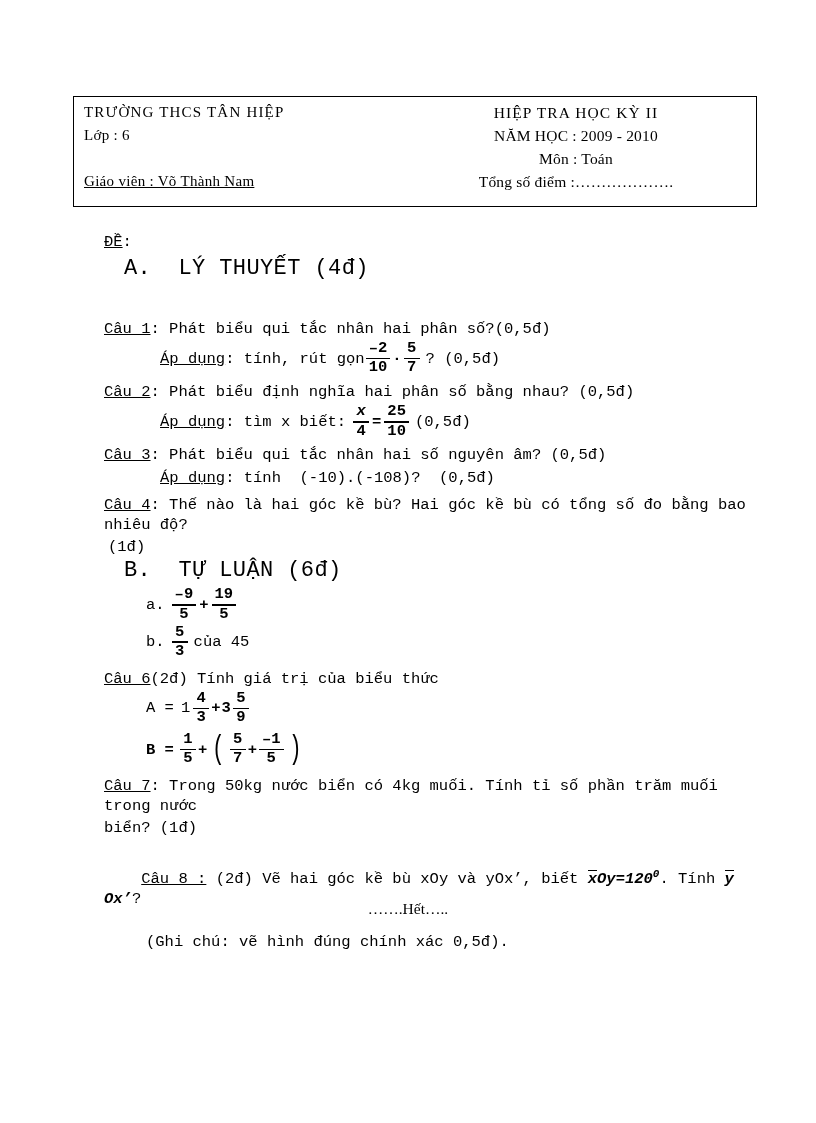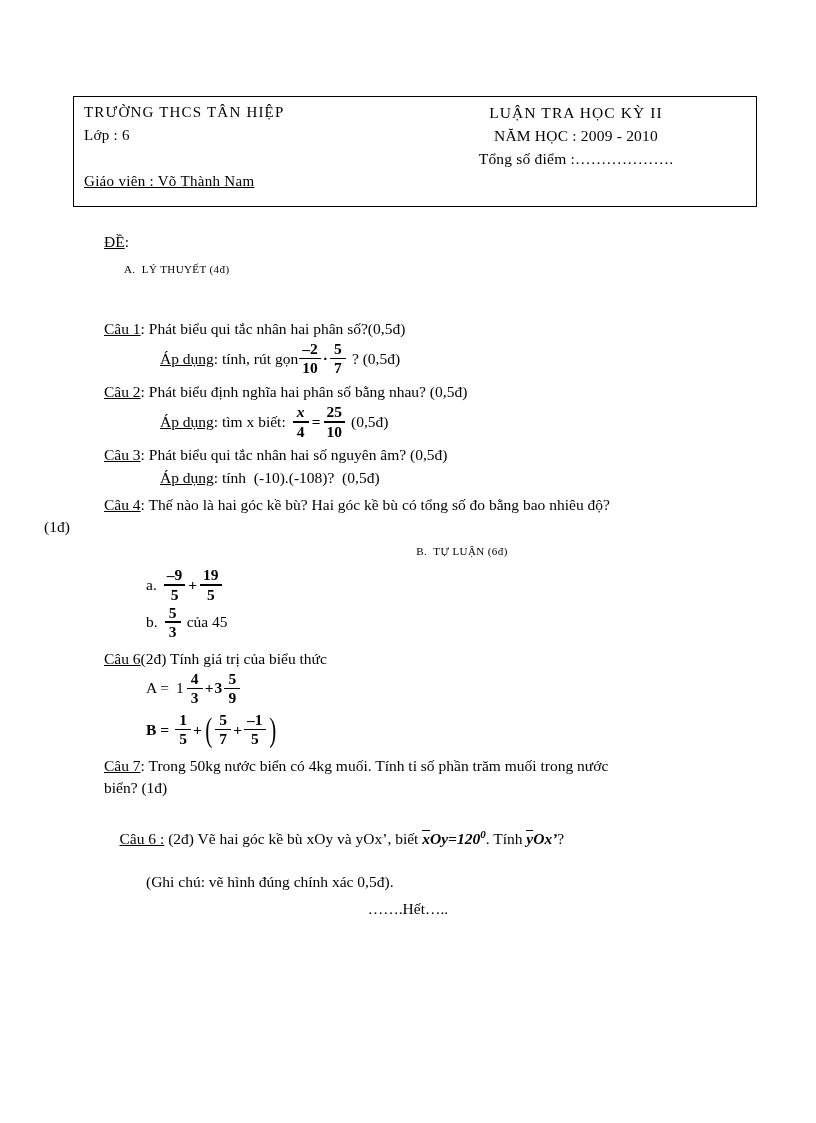--- a/index.html
+++ b/index.html
@@ -54,35 +54,36 @@
   .hdr-right .row-title { letter-spacing: 1.1px; }
   .hdr-left .row-teacher { margin-top: 23px; text-decoration: underline; }
   .hdr-right .row-total { text-align: center; }
 
   
   .content {
     position: absolute;
     left: 0;
     top: 232px;
     width: 800px;
+    font-family: Liberation Mono, monospace;
   }
   .line {
     font-size: 15.5px;
     line-height: 20px;
     white-space: pre-wrap;
   }
   .de-label {
     margin-left: 104px;
     margin-bottom: 7px;
   }
   .u { text-decoration: underline; }
 
   .sect {
     margin-left: 124px;
-    font-size: 11px;
+    font-size: 22px;
     letter-spacing: 0.4px;
     margin-bottom: 6px;
   }
   .q {
     margin-left: 104px;
     margin-bottom: 2px;
     max-width: 650px;
     margin-top: 40px;
   }
   .sub {
@@ -171,22 +172,23 @@
 <body>
 
 <div class="header-box">
   <div class="header-inner">
     <div class="hdr-left">
       <div class="row-school">TRƯỜNG THCS TÂN HIỆP</div>
       <div class="row-class">Lớp : 6</div>
       <div class="row-teacher">Giáo viên : Võ Thành Nam</div>
     </div>
     <div class="hdr-right">
-      <div class="row-title">LUẬN TRA HỌC KỲ II</div>
+      <div class="row-title">HIỆP TRA HỌC KỲ II</div>
       <div class="row-year">NĂM HỌC : 2009 - 2010</div>
+      <div class="row-subject">Môn : Toán</div>
       <div class="row-total">Tổng số điểm :……………….</div>
     </div>
   </div>
 </div>
 
 <div class="content">
 
   <div class="line de-label"><span class="u">ĐỀ</span><span>:</span></div>
 
   <div class="line sect">A.  LÝ THUYẾT (4đ)</div>
@@ -228,23 +230,23 @@
         <span class="den">10</span>
       </span>
     </span>
     <span class="after-math">(0,5đ)</span>
   </div>
 
   <div class="line q gap-sm"><span class="u">Câu 3</span><span>: Phát biểu qui tắc nhân hai số nguyên âm? (0,5đ)</span></div>
   <div class="line sub"><span class="u">Áp dụng</span><span>: tính  (-10).(-108)?  (0,5đ)</span></div>
 
   <div class="line q gap-sm"><span class="u">Câu 4</span><span>: Thế nào là hai góc kề bù? Hai góc kề bù có tổng số đo bằng bao nhiêu độ?</span></div>
-  <div class="line" style="margin-left:44px;">(1đ)</div>
-
-  <div class="line sect" style="margin-top:4px;text-align:center;">B.  TỰ LUẬN (6đ)</div>
+  <div class="line" style="margin-left:108px;">(1đ)</div>
+
+  <div class="line sect" style="margin-top:4px;">B.  TỰ LUẬN (6đ)</div>
 
   <div class="line sub" style="margin-left:146px;">
     <span class="plain">a.</span>
     <span class="math" style="margin-left:6px;">
       <span class="frac">
         <span class="num">–9</span>
         <span class="bar"></span>
         <span class="den">5</span>
       </span>
       <span class="op">+</span>
@@ -308,21 +310,21 @@
         <span class="den">5</span>
       </span>
       <span class="paren">)</span>
     </span>
   </div>
 
   <div class="line q gap-md"><span class="u">Câu 7</span><span>: Trong 50kg nước biển có 4kg muối. Tính tỉ số phần trăm muối trong nước</span></div>
   <div class="line" style="margin-left:104px;">biển? (1đ)</div>
 
   <div class="line q gap-sm">
-    <span class="u">Câu 6 :</span><span> (2đ) Vẽ hai góc kề bù xOy và yOx’, biết </span><span class="angle"><span class="ovl">x</span><span>Oy</span><span>=120</span><span class="sup">0</span></span><span>. Tính </span><span class="angle"><span class="ovl">y</span><span>Ox’</span></span><span>?</span>
+    <span class="u">Câu 8 :</span><span> (2đ) Vẽ hai góc kề bù xOy và yOx’, biết </span><span class="angle"><span class="ovl">x</span><span>Oy</span><span>=120</span><span class="sup">0</span></span><span>. Tính </span><span class="angle"><span class="ovl">y</span><span>Ox’</span></span><span>?</span>
   </div>
   <div class="line" style="margin-left:146px; margin-top:3px;">(Ghi chú: vẽ hình đúng chính xác 0,5đ).</div>
 
 </div>
 
 <div class="footer">
   <span>…….Hết…..</span>
 </div>
 
 </body></html>

